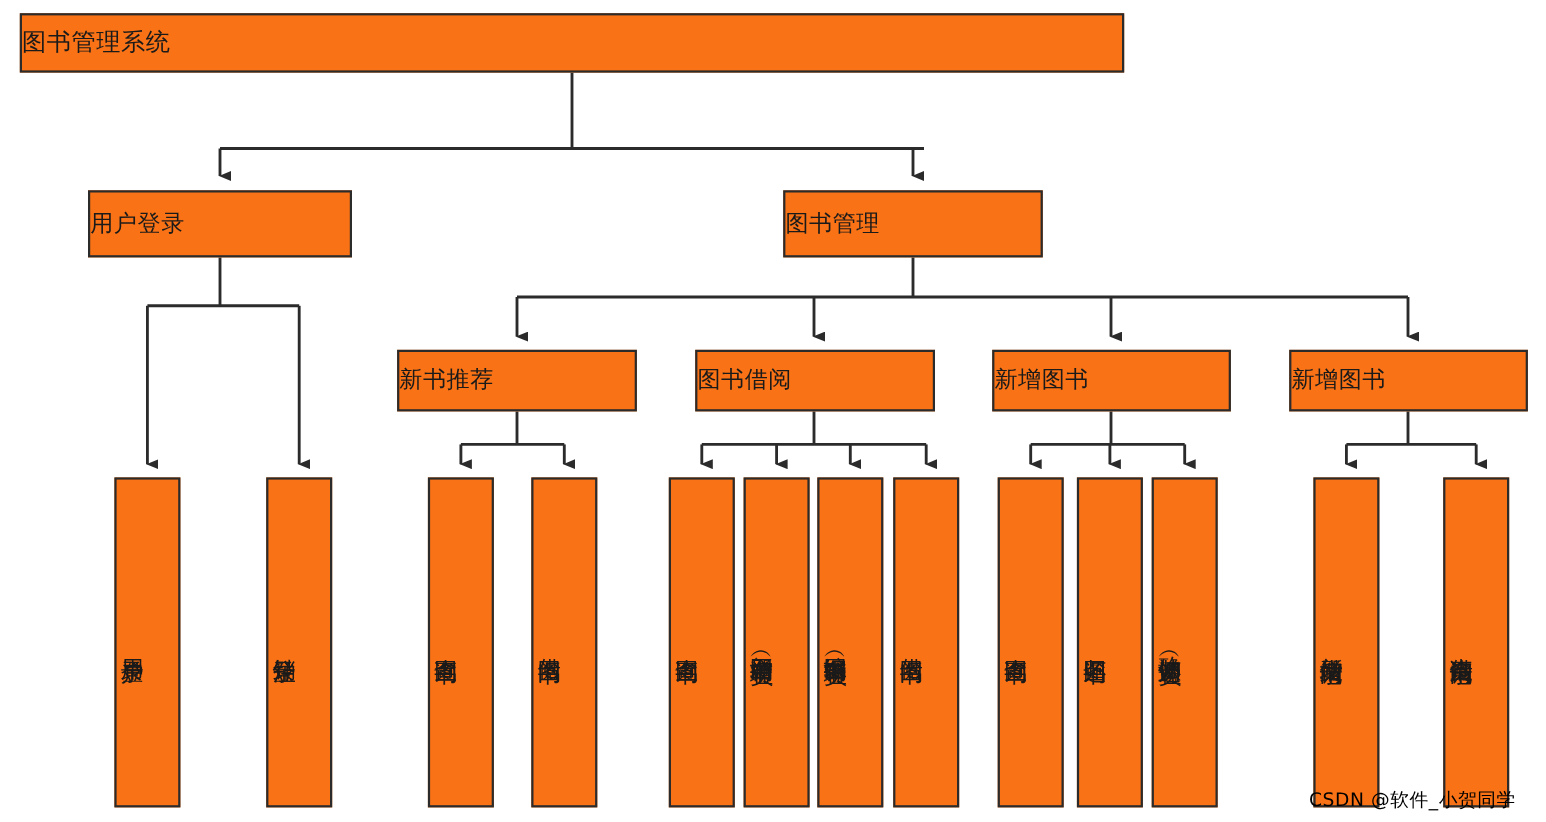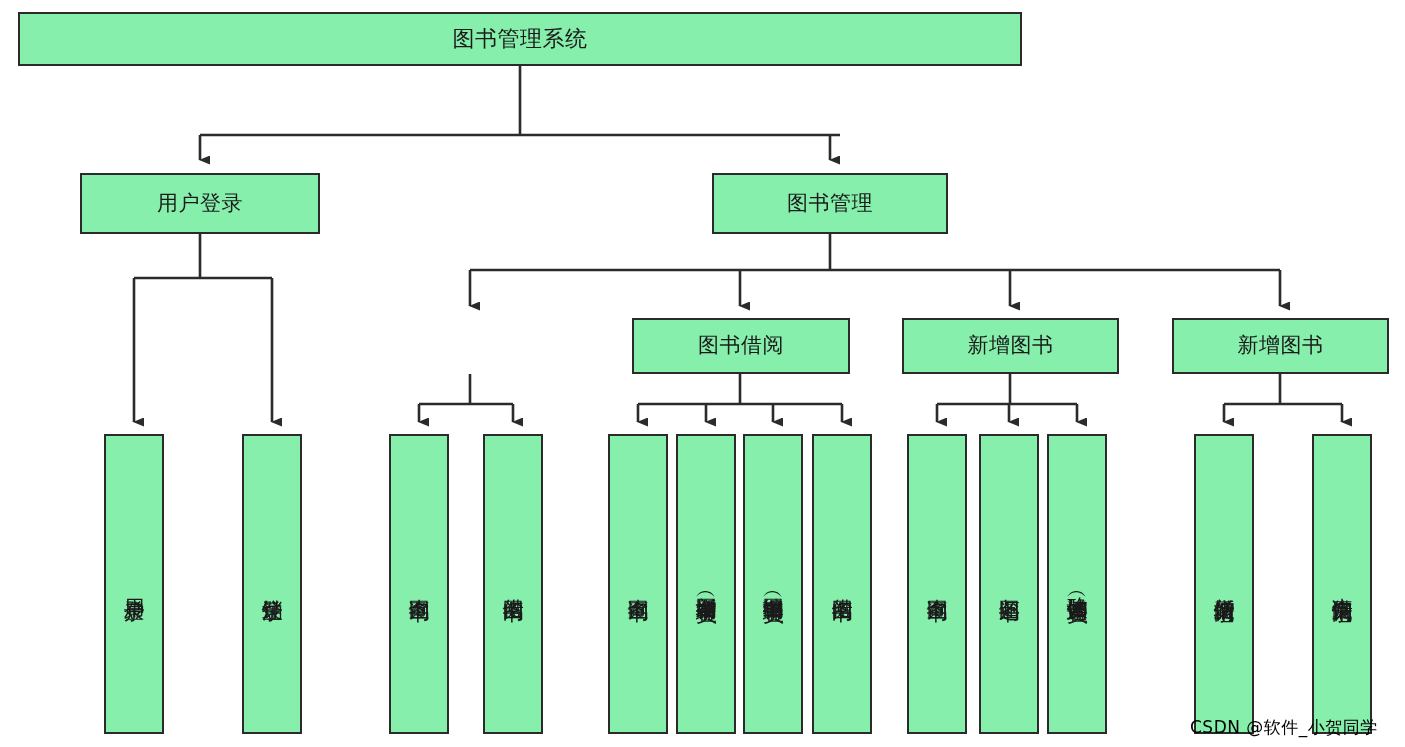--- a/index.html
+++ b/index.html
@@ -22,25 +22,25 @@
     position: absolute;
     top: 0;
     left: 0;
     width: 1405px;
     height: 747px;
     display: block;
   }
   .node-box {
     position: absolute;
     box-sizing: border-box;
-    background: #86efac;
+    background: #f97316;
     border: 2px solid #2b2b2b;
     display: flex;
     align-items: center;
-    justify-content: center;
+    justify-content: flex-start;
     color: #1a1a1a;
   }
   .node-label-h {
     font-size: 21px;
     line-height: 1.1;
     letter-spacing: 0.5px;
     white-space: nowrap;
     text-align: center;
   }
   .node-label-v {
@@ -124,20 +124,23 @@
     <span class="node-label-h">图书管理系统</span>
   </div>
 
   <div class="node-box" style="left:80px; top:173px; width:240px; height:61px;">
     <span class="node-label-h">用户登录</span>
   </div>
   <div class="node-box" style="left:712px; top:173px; width:236px; height:61px;">
     <span class="node-label-h">图书管理</span>
   </div>
 
+  <div class="node-box" style="left:361px; top:318px; width:218px; height:56px;">
+    <span class="node-label-h">新书推荐</span>
+  </div>
   <div class="node-box" style="left:632px; top:318px; width:218px; height:56px;">
     <span class="node-label-h">图书借阅</span>
   </div>
   <div class="node-box" style="left:902px; top:318px; width:217px; height:56px;">
     <span class="node-label-h">新增图书</span>
   </div>
   <div class="node-box" style="left:1172px; top:318px; width:217px; height:56px;">
     <span class="node-label-h">新增图书</span>
   </div>
 

